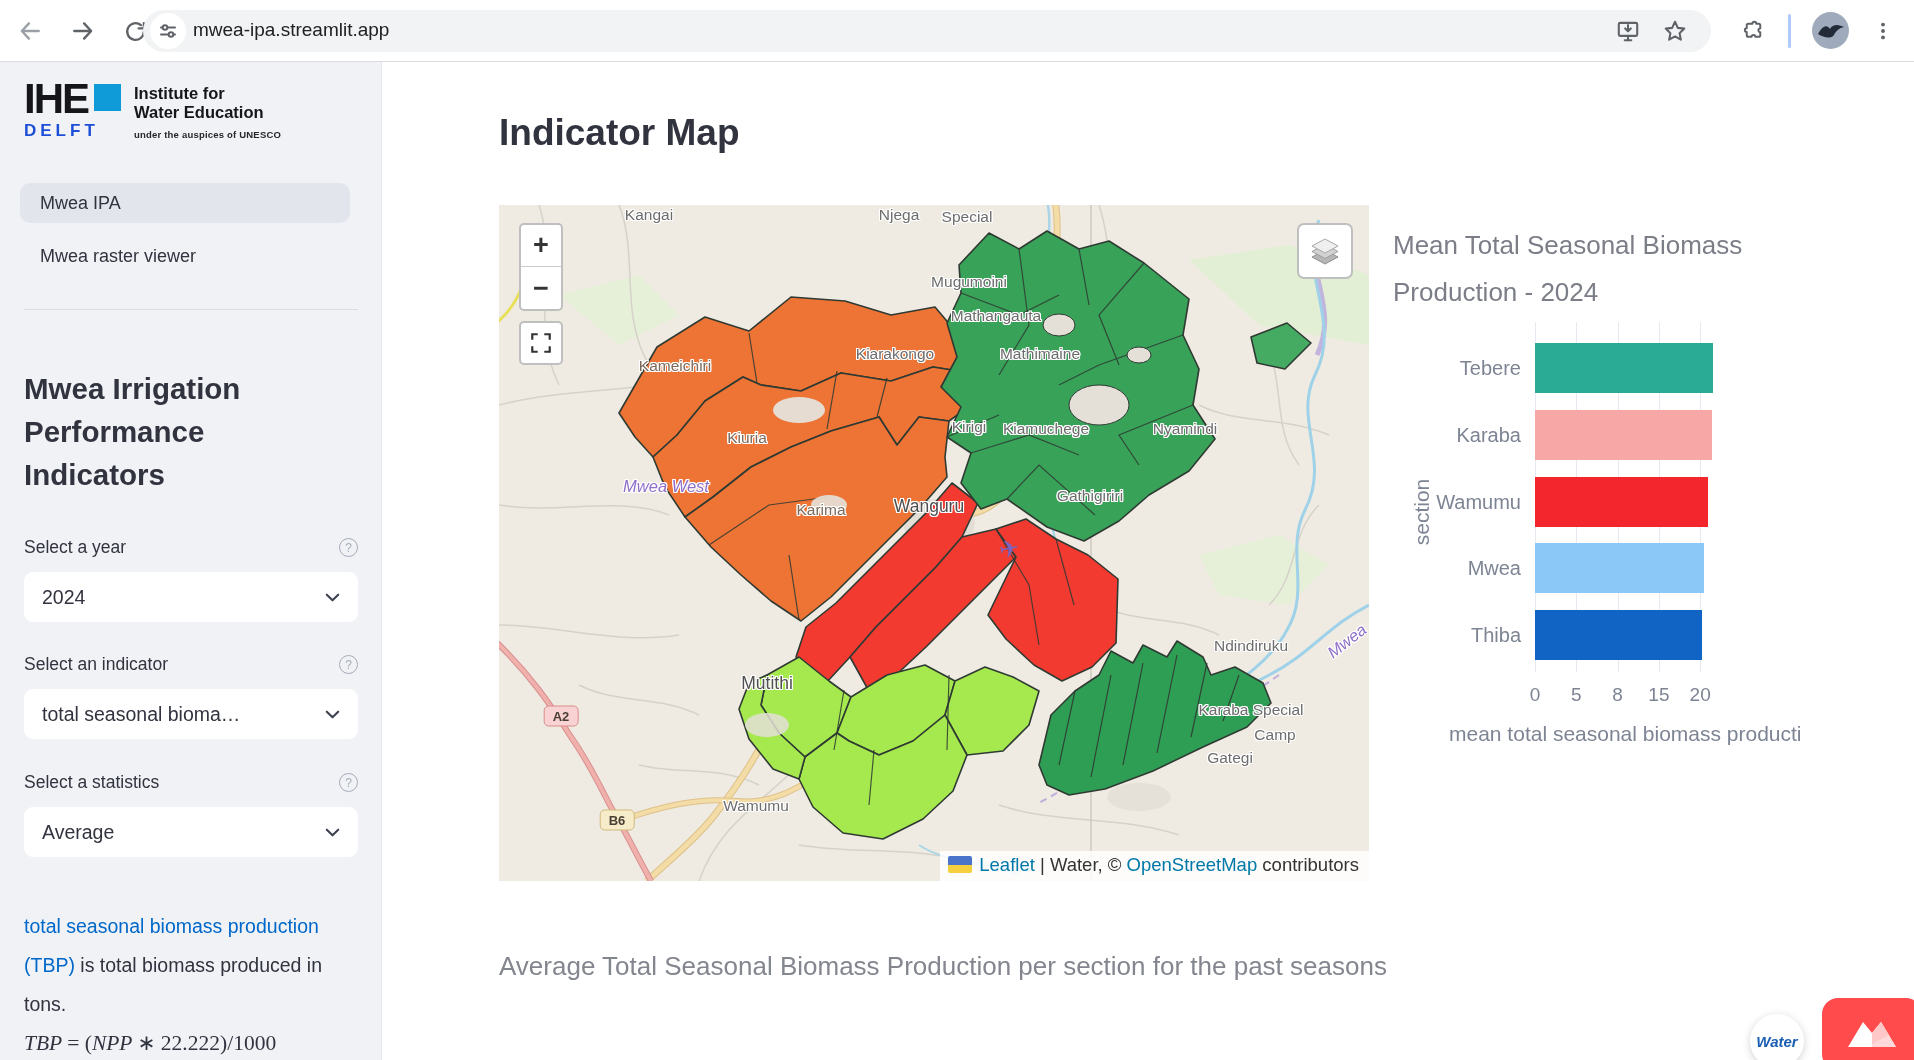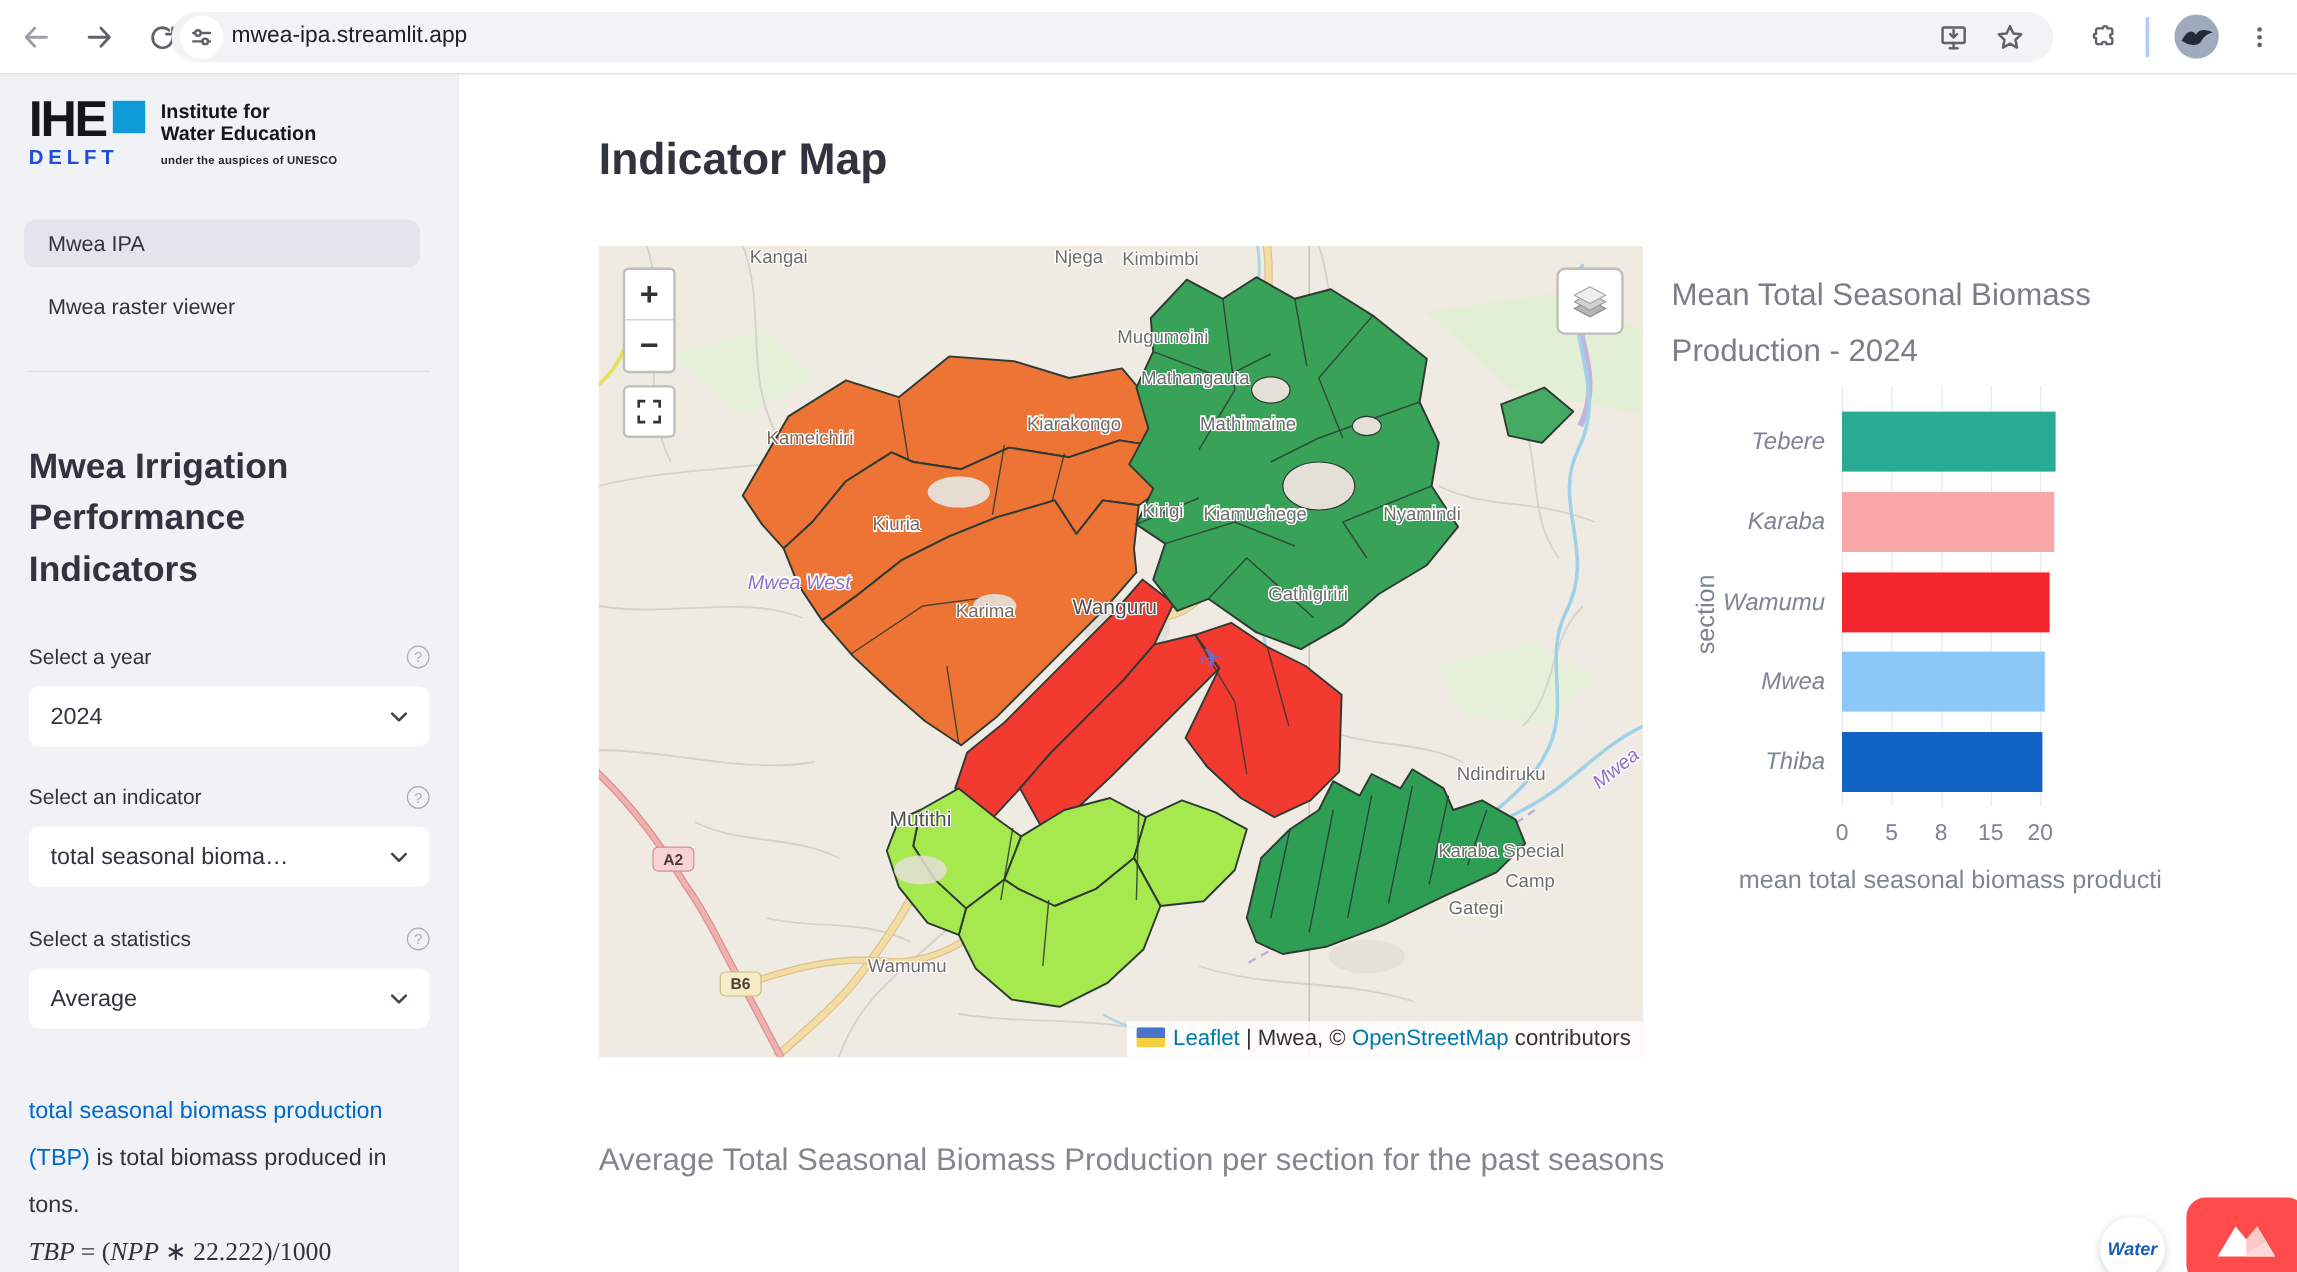--- a/index.html
+++ b/index.html
@@ -72,21 +72,21 @@
   #attribution a { color:#0078A8; text-decoration:none; cursor:pointer; }
   #ua-flag { display:inline-block; width:24px; height:17px; vertical-align:-2px; margin-right:7px; border-radius:2px; overflow:hidden; }
   #ua-flag .b { display:block; width:100%; height:50%; background:#4a74c9; }
   #ua-flag .y { display:block; width:100%; height:50%; background:#f6cf3f; }
 
   
   #chart-panel { position:absolute; left:1011px; top:160px; width:530px; height:560px; }
   #chart-title { font-size:26px; color:#7b7e87; line-height:47px; width:410px; }
   .gridline { position:absolute; width:1px; background:#e6e9f0; }
   .bar { position:absolute; height:50px; }
-  .cat-label { position:absolute; width:120px; text-align:right; font-size:20px; color:#7d8493;font-style:italic; }
+  .cat-label { position:absolute; width:120px; text-align:right; font-size:20px; color:#7d8493; }
   .tick-label { position:absolute; font-size:19px; color:#7d8493; transform:translateX(-50%); }
   #y-axis-title { position:absolute; left:-4px; top:278px; transform:rotate(-90deg); font-size:21px; color:#7d8493; }
   #x-axis-title { position:absolute; left:56px; top:500px; font-size:21px; color:#7d8493; white-space:nowrap; }
 
   #caption { position:absolute; left:117px; top:880px; width:950px; font-size:26px; color:#83868e; line-height:48px; }
 
   
   #water-badge { position:absolute; right:110px; bottom:-8px; width:54px; height:54px; background:#fff; border-radius:50%; box-shadow:0 2px 8px rgba(0,0,0,.18); display:flex; align-items:center; justify-content:center; z-index:60; cursor:pointer; }
   #water-badge span { font-size:15px; font-weight:700; font-style:italic; color:#1a5fb4; }
   #st-badge { position:absolute; right:-8px; bottom:-10px; width:100px; height:72px; background:#ff4b4b; border-radius:16px; display:flex; align-items:center; justify-content:center; z-index:60; cursor:pointer; }
@@ -346,21 +346,21 @@
       <ellipse cx="560" cy="120" rx="16" ry="11" fill="#e4e0d8" stroke="#2f3a33" stroke-width="1"></ellipse>
       <ellipse cx="640" cy="150" rx="12" ry="8" fill="#e4e0d8" stroke="#2f3a33" stroke-width="1"></ellipse>
 
       <ellipse cx="268" cy="520" rx="22" ry="12" fill="#e3dfd7" opacity=".85"></ellipse>
       <ellipse cx="640" cy="592" rx="32" ry="14" fill="#e3dfd7" opacity=".85"></ellipse>
     </svg>
 
     <div id="map-labels">
         <span class="map-label " style="left: 150px; top: 10px;">Kangai</span>
         <span class="map-label " style="left: 400px; top: 10px;">Njega</span>
-        <span class="map-label " style="left: 468px; top: 12px;">Kimbimbi</span>
+        <span class="map-label " style="left: 468px; top: 12px;">Special</span>
         <span class="map-label " style="left: 470px; top: 77px;">Mugumoini</span>
         <span class="map-label " style="left: 497px; top: 111px;">Mathangauta</span>
         <span class="map-label " style="left: 541px; top: 149px;">Mathimaine</span>
         <span class="map-label " style="left: 396px; top: 149px;">Kiarakongo</span>
         <span class="map-label " style="left: 470px; top: 222px;">Kirigi</span>
         <span class="map-label " style="left: 547px; top: 224px;">Kiamuchege</span>
         <span class="map-label " style="left: 686px; top: 224px;">Nyamindi</span>
         <span class="map-label " style="left: 591px; top: 291px;">Gathigiriri</span>
         <span class="map-label town" style="left: 430px; top: 301px;">Wanguru</span>
         <span class="map-label water" style="left: 167px; top: 281px;">Mwea West</span>
@@ -393,21 +393,21 @@
     </div>
     <div class="lf-ctl" id="layers-ctl">
       <svg width="34" height="34" viewBox="0 0 34 34">
         <polygon points="17,16 30,23 17,30 4,23" fill="#b5b5b5" stroke="#8f8f8f" stroke-width="1"></polygon>
         <polygon points="17,10.5 30,17.5 17,24.5 4,17.5" fill="#d2d2d2" stroke="#9e9e9e" stroke-width="1"></polygon>
         <polygon points="17,5 30,12 17,19 4,12" fill="#efefef" stroke="#a8a8a8" stroke-width="1"></polygon>
       </svg>
     </div>
 
     <div id="attribution">
-      <span id="ua-flag"><span class="b"></span><span class="y"></span></span><a>Leaflet</a><span> | Mwea, © </span><a>OpenStreetMap</a><span> contributors</span>
+      <span id="ua-flag"><span class="b"></span><span class="y"></span></span><a>Leaflet</a><span> | Water, © </span><a>OpenStreetMap</a><span> contributors</span>
     </div>
   </div>
 
   <div id="chart-panel">
     <div id="chart-title">Mean Total Seasonal Biomass Production - 2024</div>
     <div id="chart-plot">
         <div class="gridline" style="left: 142px; top: 100px; height: 350px;"></div>
         <div class="tick-label" style="left: 142px; top: 462px;">0</div>
         <div class="gridline" style="left: 183.3px; top: 100px; height: 350px;"></div>
         <div class="tick-label" style="left: 183.3px; top: 462px;">5</div>

